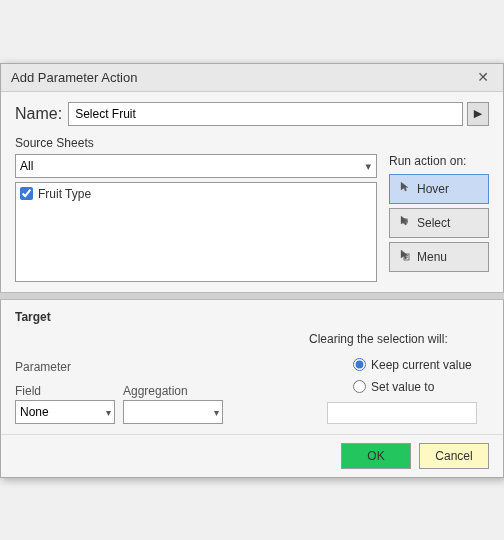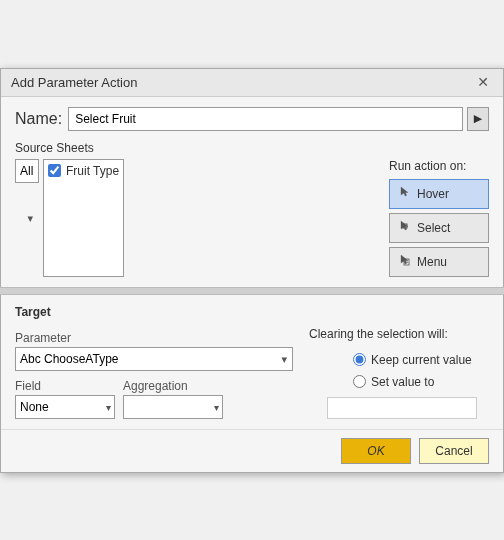--- a/index.html
+++ b/index.html
@@ -87,21 +87,21 @@
       margin-bottom: 4px;
     }
     .source-section {
       display: flex;
       gap: 12px;
       margin-bottom: 10px;
     }
     .source-left {
       flex: 1;
       display: flex;
-      flex-direction: row;
+      flex-direction: column;
       gap: 4px;
     }
     .dropdown-select {
       width: 100%;
       height: 24px;
       border: 1px solid #999;
       background: #fff;
       font-size: 12px;
       padding: 0 4px;
       appearance: none;
@@ -289,22 +289,21 @@
     .footer-btn {
       width: 70px;
       height: 26px;
       border: 1px solid #999;
       background: #fef9c3;
       cursor: pointer;
       font-size: 12px;
       color: #333;
     }
     .footer-btn.ok {
-      background: #eab308;
-      font-style: italic;
+      background: #22c55e;
     }
   </style>
 </head>
 <body>
 
 <div class="dialog">
 
   <div class="title-bar">
     <span class="title-text">Add Parameter Action</span>
     <button class="close-btn">✕</button>
@@ -374,25 +373,20 @@
 
   <div class="divider"></div>
 
   <div class="target-section">
     <div class="target-label">Target</div>
     <div class="target-row">
       <div class="target-left">
 
         <div>
           <div class="field-label">Parameter</div>
-          <div class="dropdown-wrap">
-            <select class="dropdown-select">
-              <option>Abc ChooseAType</option>
-            </select>
-          </div>
         </div>
 
         <div class="field-row">
           <div class="field-col">
             <div class="field-label">Field</div>
             <div class="small-dropdown-wrap">
               <select class="small-select" style="width:100px;">
                 <option>None</option>
               </select>
             </div>

